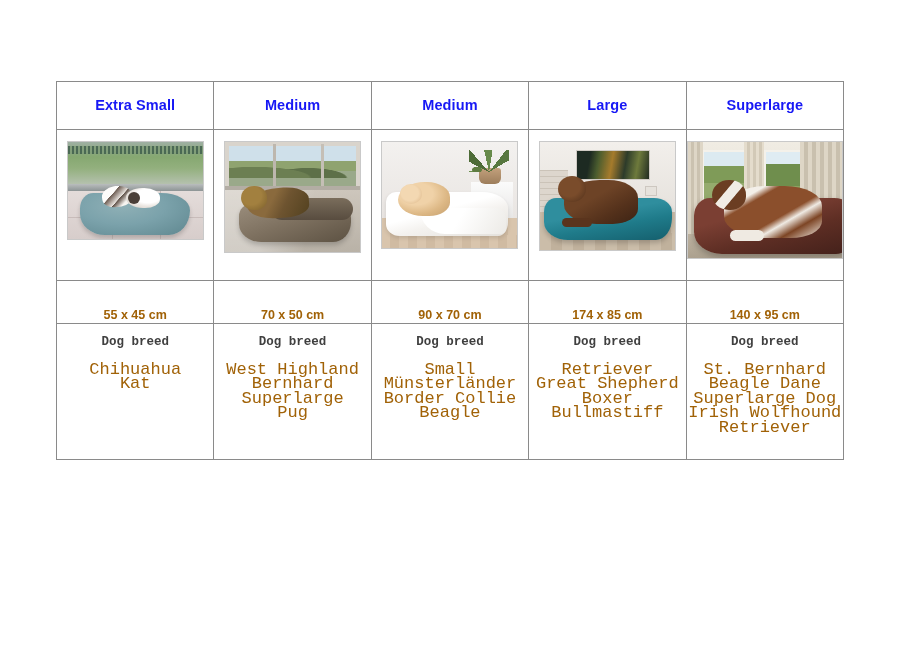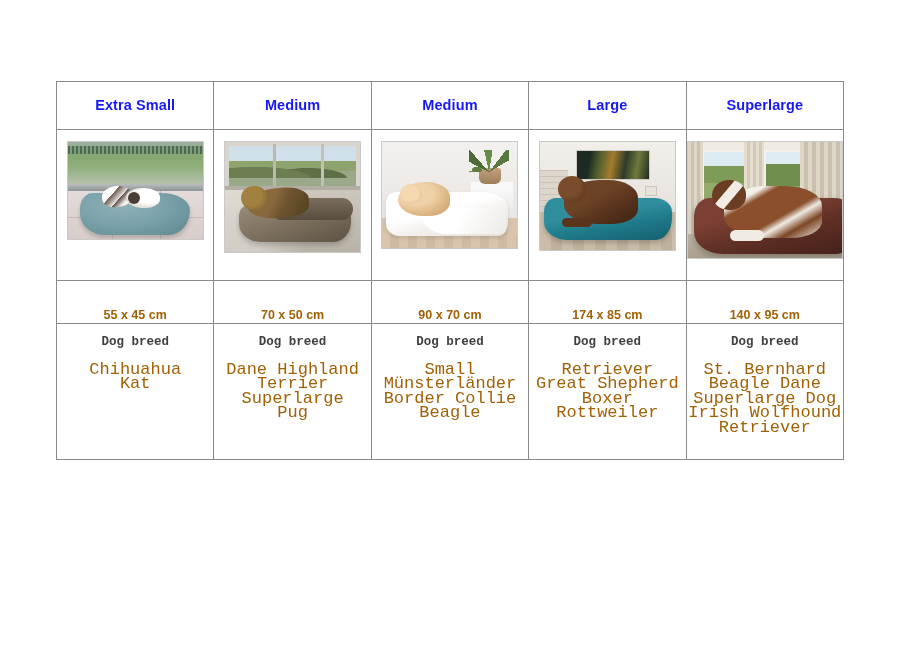--- a/index.html
+++ b/index.html
@@ -427,21 +427,21 @@
             <span class="breed-list">
               <span class="breed-item">Chihuahua</span>
               <span class="breed-item">Kat</span>
             </span>
           </div>
         </td>
         <td>
           <div class="breed-block">
             <span class="breed-title">Dog breed</span>
             <span class="breed-list">
-              <span class="breed-item">Dane Highland Terrier</span>
+              <span class="breed-item">West Highland Bernhard</span>
               <span class="breed-item">Superlarge</span>
               <span class="breed-item">Pug</span>
             </span>
           </div>
         </td>
         <td>
           <div class="breed-block">
             <span class="breed-title">Dog breed</span>
             <span class="breed-list">
               <span class="breed-item">Small Münsterländer</span>
@@ -450,21 +450,21 @@
             </span>
           </div>
         </td>
         <td>
           <div class="breed-block">
             <span class="breed-title">Dog breed</span>
             <span class="breed-list">
               <span class="breed-item">Retriever</span>
               <span class="breed-item">Great Shepherd</span>
               <span class="breed-item">Boxer</span>
-              <span class="breed-item">Rottweiler</span>
+              <span class="breed-item">Bullmastiff</span>
             </span>
           </div>
         </td>
         <td>
           <div class="breed-block">
             <span class="breed-title">Dog breed</span>
             <span class="breed-list">
               <span class="breed-item">St. Bernhard</span>
               <span class="breed-item">Beagle Dane</span>
               <span class="breed-item">Superlarge Dog</span>

